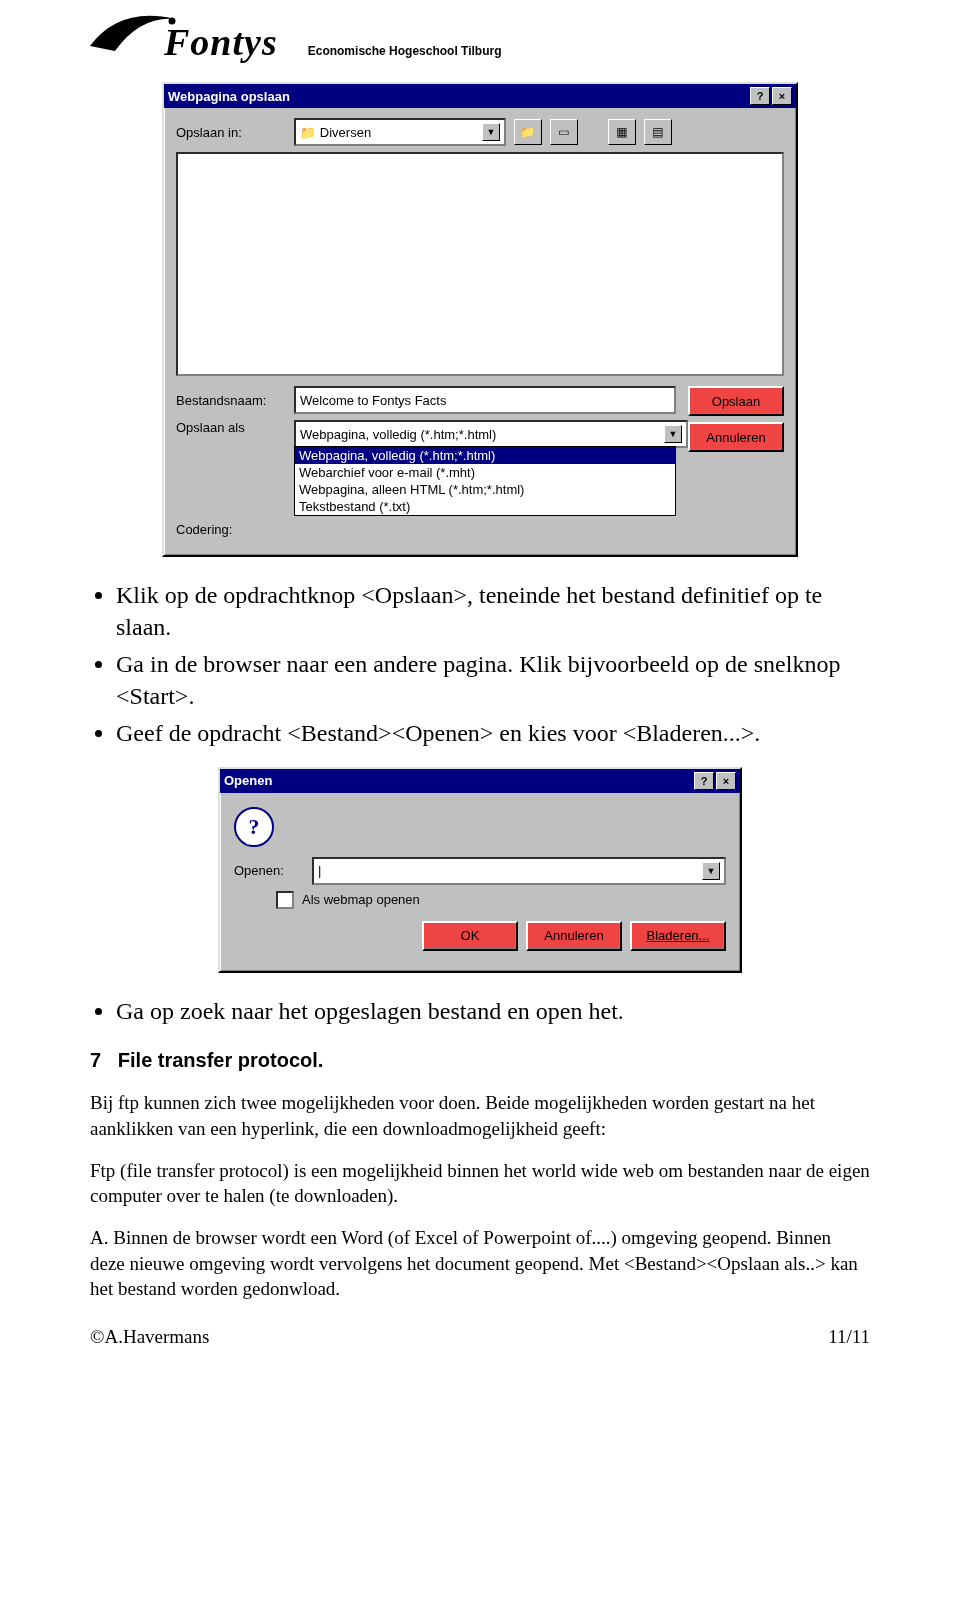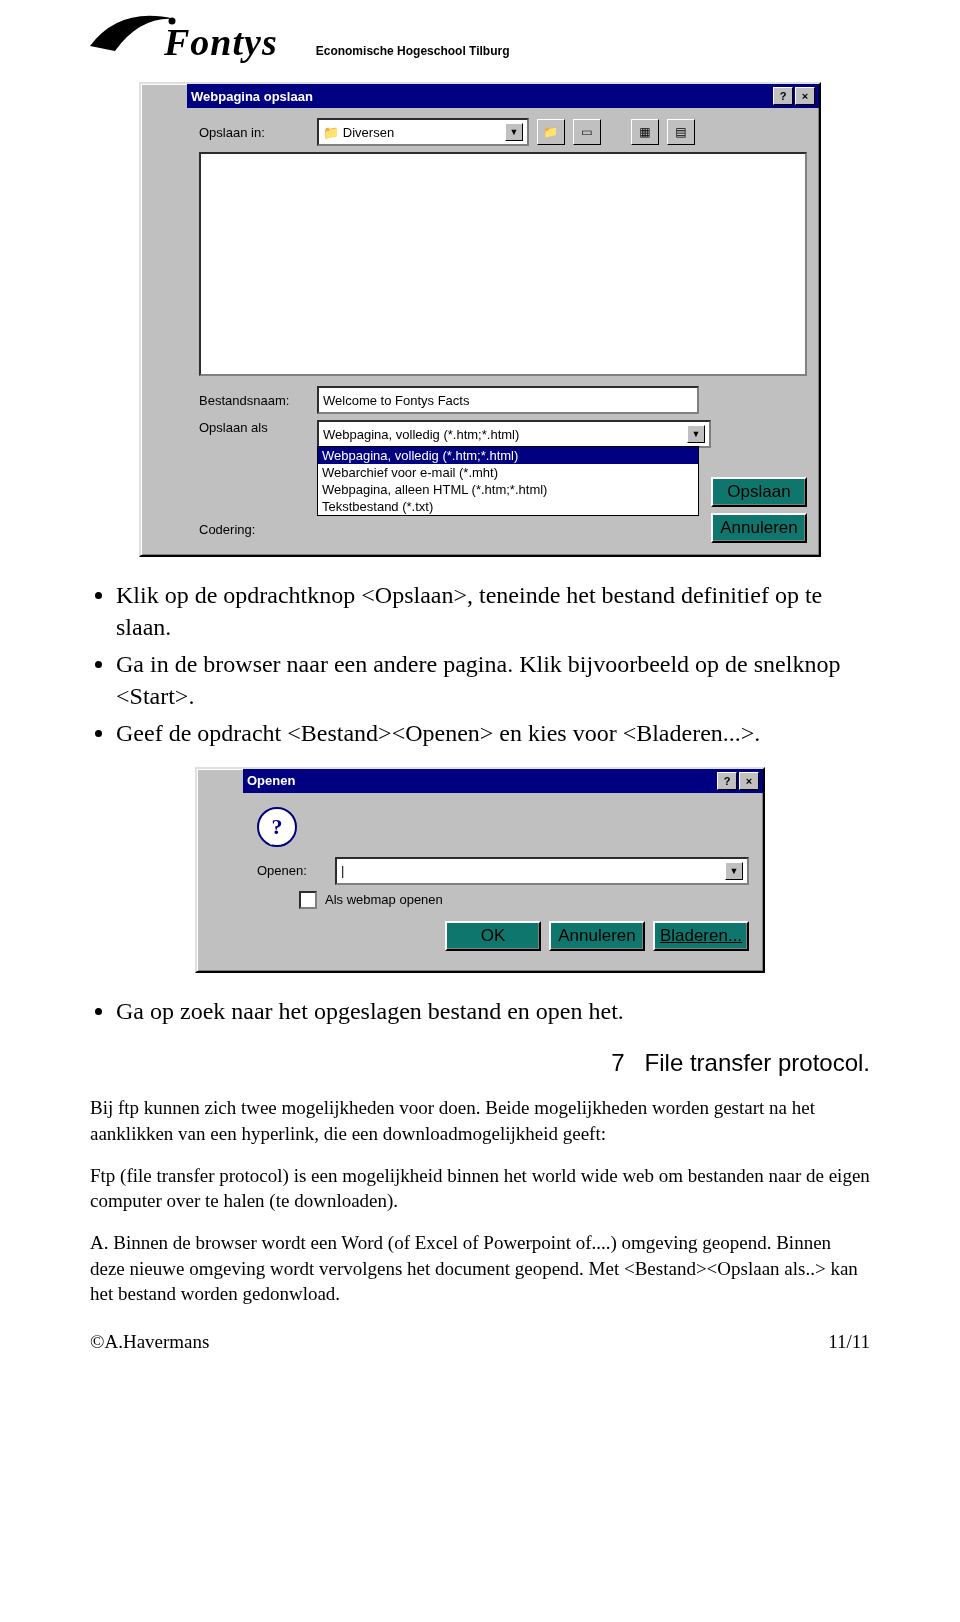--- a/index.html
+++ b/index.html
@@ -41,21 +41,20 @@
   
   .win98 {
     font-family: "MS Sans Serif", Tahoma, Arial, sans-serif;
     font-size: 13px;
     background: #c0c0c0;
     border: 2px solid #000;
     border-top-color: #dfdfdf;
     border-left-color: #dfdfdf;
     box-shadow: inset 1px 1px 0 #fff, inset -1px -1px 0 #808080;
     margin: 0 auto 22px auto;
-    padding-left: 46px;
   }
   .win98 .titlebar {
     background: #000080;
     color: #fff;
     font-weight: bold;
     padding: 3px 4px;
     display: flex;
     justify-content: space-between;
     align-items: center;
   }
@@ -94,41 +93,41 @@
     display: flex; align-items: center; justify-content: center;
     font-size: 12px;
   }
   .filelist {
     background: #fff;
     border: 2px inset #808080;
     height: 220px;
     margin-bottom: 10px;
   }
   .btn98 {
-    background: #0f766e;
+    background: #ef4444;
     border: 2px solid #000;
     border-top-color: #fff; border-left-color: #fff;
     box-shadow: inset -1px -1px 0 #808080;
     width: 92px; height: 26px;
     display: flex; align-items: center; justify-content: center;
-    font-size: 17px;
+    font-size: 13px;
   }
   .dropdown-open {
     background: #fff;
     border: 1px solid #000;
     margin-top: -2px;
     width: 348px;
   }
   .dropdown-open .opt { padding: 1px 4px; }
   .dropdown-open .opt.sel { background: #000080; color: #fff; }
 
   
   ul.points { margin: 18px 0 18px 26px; padding: 0; }
   ul.points li { margin-bottom: 4px; font-size: 24px; line-height: 1.35; }
-  h2.section { font-size: 24px; font-weight: normal; margin: 22px 0 18px 0; font-family: Arial, sans-serif; text-align: right;}
+  h2.section { font-size: 20px; font-weight: bold; margin: 22px 0 18px 0; font-family: Arial, sans-serif;}
   p.body { font-size: 19px; line-height: 1.35; margin: 0 0 16px 0; }
   .footer {
     display: flex; justify-content: space-between; font-size: 19px; margin-top: 24px;
   }
 
   
   .open-dlg { width: 520px; }
   .open-dlg .body { padding: 14px; }
   .open-top {
     display: flex; gap: 14px; align-items: flex-start; margin-bottom: 10px;
@@ -151,21 +150,21 @@
 
 <div class="page">
 
   <div class="logo-row">
     <div class="logo-swoosh">
       <svg viewBox="0 0 140 60">
         <path d="M10 45 Q 40 5 95 18 Q 60 15 35 50 Z" fill="#000"></path>
         <circle cx="92" cy="20" r="3.5" fill="#000"></circle>
       </svg>
     </div>
-    <div style="display:flex;align-items:baseline;gap:26px;">
+    <div style="display:flex;align-items:baseline;gap:18px;">
       <span class="logo-fontys">Fontys</span>
       <span class="logo-sub">Economische Hogeschool Tilburg</span>
     </div>
   </div>
 
   <div class="win98 save-dlg">
     <div class="titlebar">
       <span>Webpagina opslaan</span>
       <div class="title-btns">
         <div class="title-btn">?</div>
@@ -180,21 +179,21 @@
           <span class="dd">▼</span>
         </div>
         <div class="iconbtn">📁</div>
         <div class="iconbtn">▭</div>
         <div style="width:14px"></div>
         <div class="iconbtn">▦</div>
         <div class="iconbtn">▤</div>
       </div>
       <div class="filelist"></div>
 
-      <div style="display:flex;gap:12px;align-items:flex-end;">
+      <div style="display:flex;gap:12px;align-items:flex-start;">
         <div style="flex:1">
           <div class="row">
             <span class="label">Bestandsnaam:</span>
             <div class="textbox" style="flex:1">
               <span>Welcome to Fontys Facts</span>
             </div>
           </div>
           <div class="row" style="align-items:flex-start">
             <span class="label">Opslaan als</span>
             <div style="flex:1">

